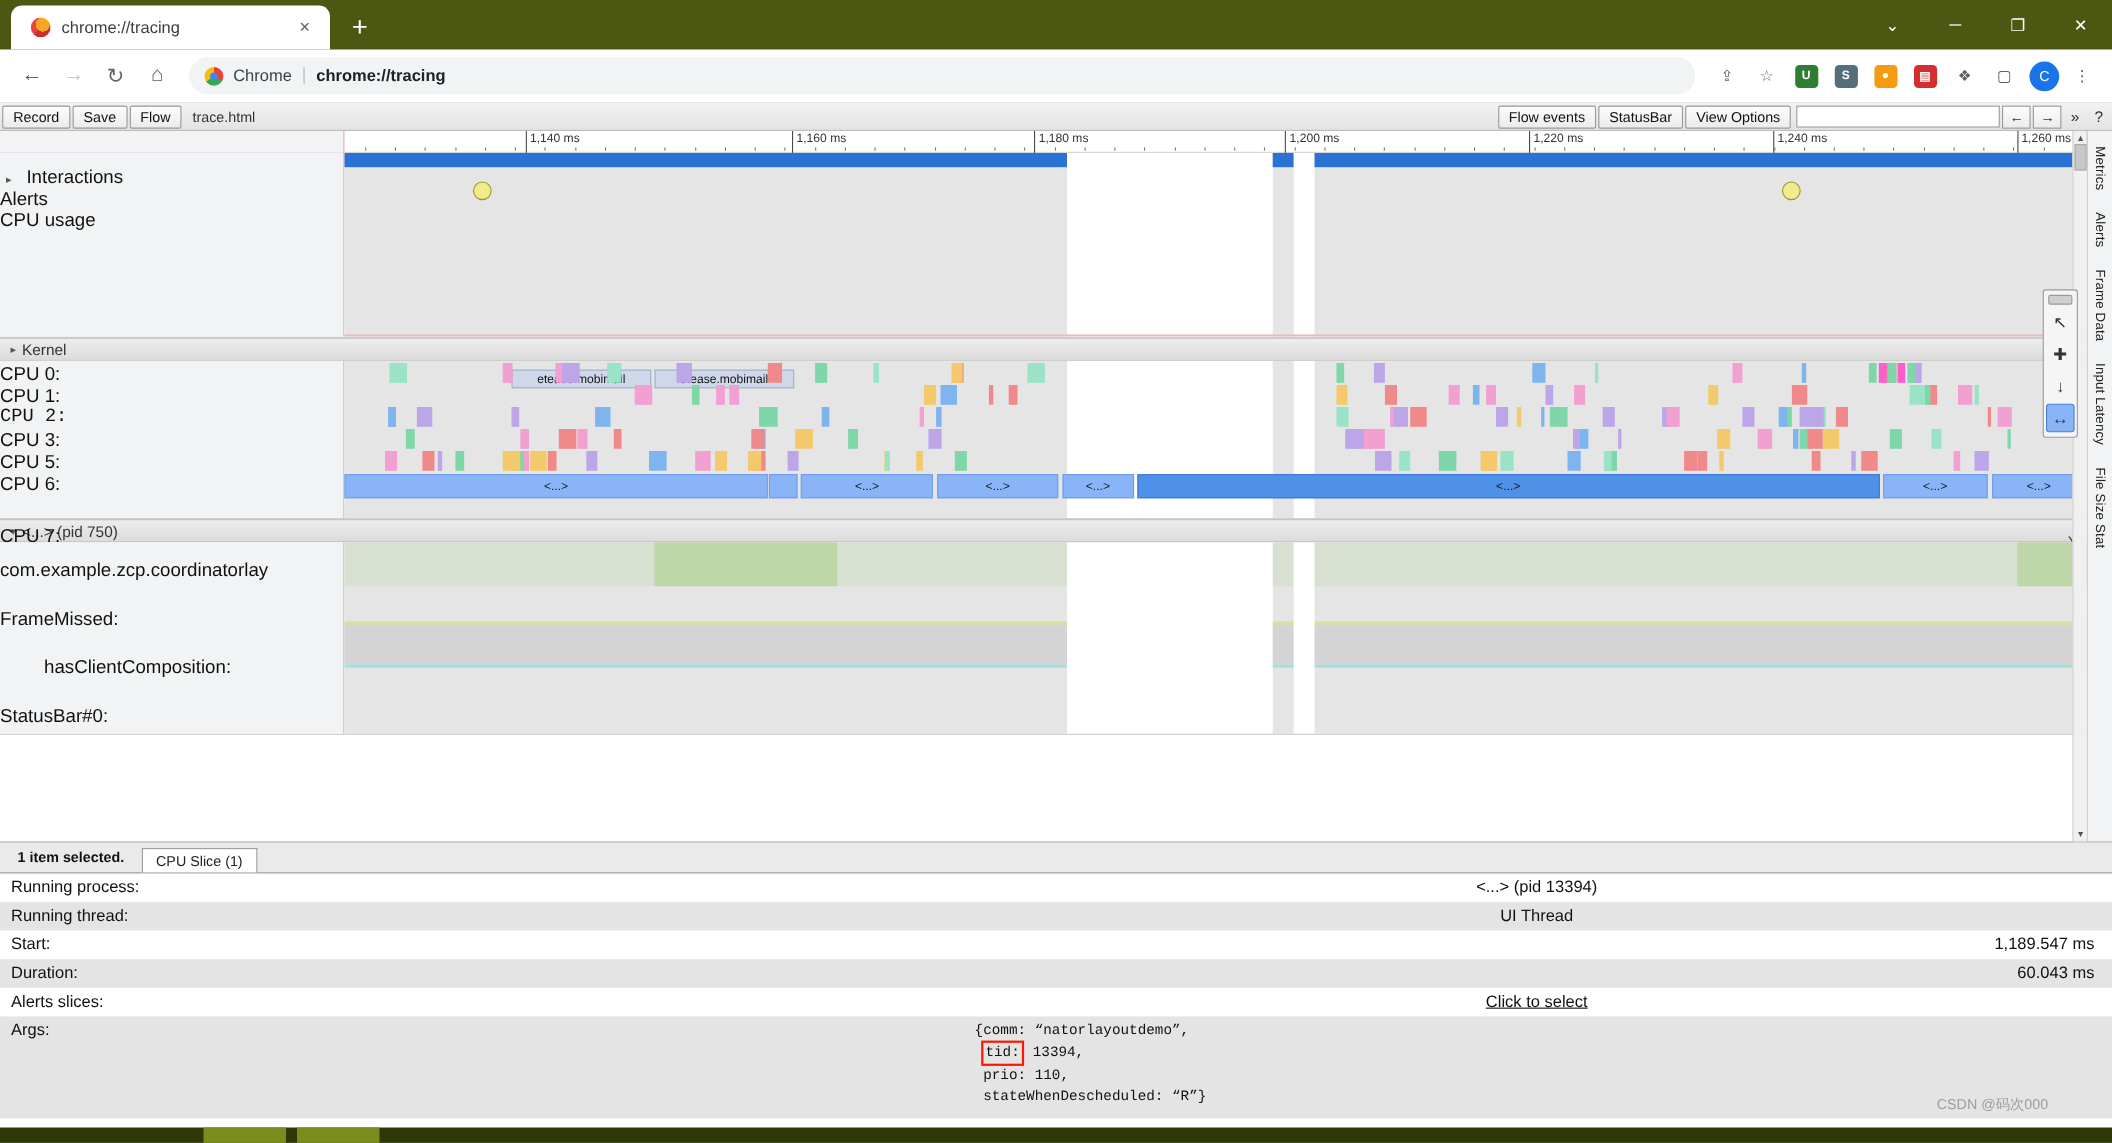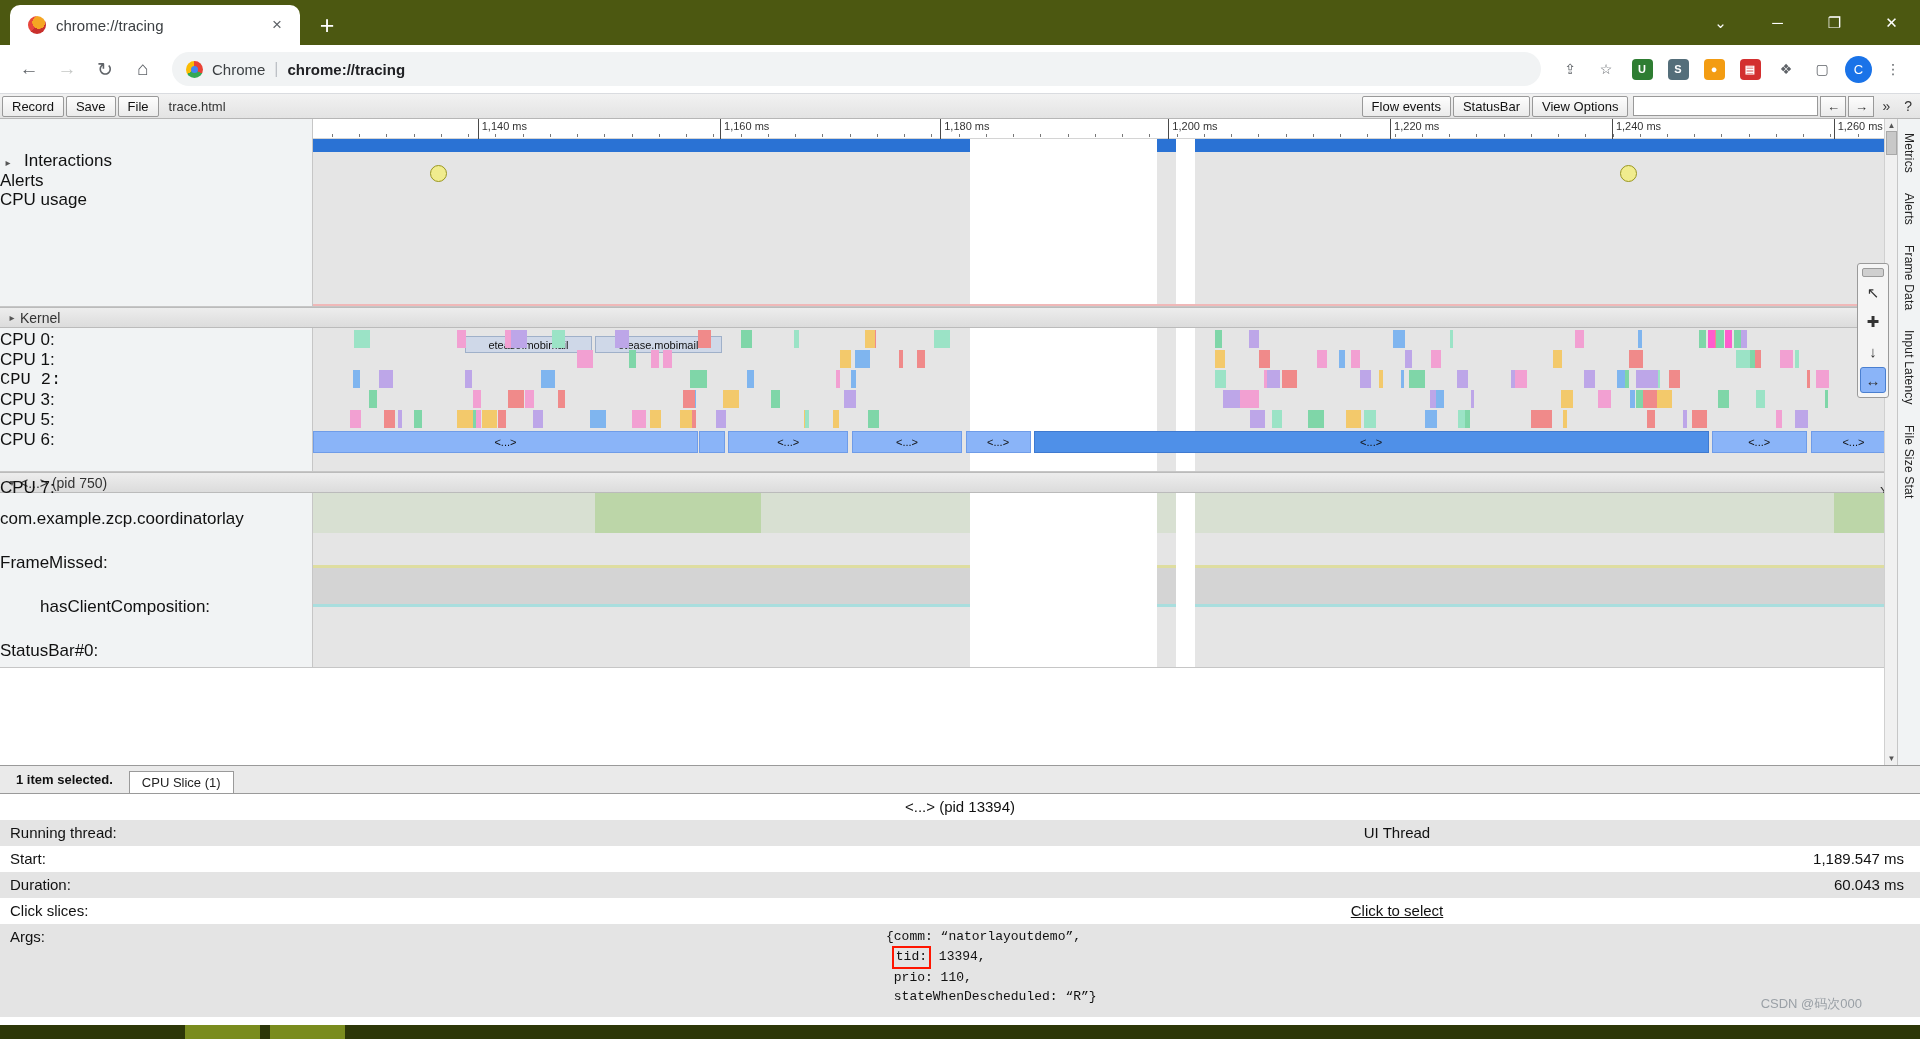--- a/index.html
+++ b/index.html
@@ -392,21 +392,21 @@
     <div class="profile-av">C</div>
     <div class="ext-ico" style="color:#5f6368">⋮</div>
   </div>
 </div>
 
 <div id="tracing">
 
   <div class="trace-toolbar">
     <div class="tb-btn">Record</div>
     <div class="tb-btn">Save</div>
-    <div class="tb-btn">File</div>
+    <div class="tb-btn">Flow</div>
     <div class="tb-file">trace.html</div>
     <div class="tb-spacer"></div>
     <div class="tb-btn">Flow events</div>
     <div class="tb-btn">StatusBar</div>
     <div class="tb-btn">View Options</div>
     <input class="tb-search" value="" style="">
     <div class="tb-arrow">←</div>
     <div class="tb-arrow">→</div>
     <div class="tb-plain">»</div>
     <div class="tb-plain">?</div>
@@ -771,36 +771,37 @@
     </div>
   </div>
 
   <div class="detail-pane">
     <div class="detail-tabs">
       <div class="sel-count">1 item selected.</div>
       <div class="dtab">CPU Slice (1)</div>
     </div>
     <div id="detail-rows">
         <div class="drow">
+          <div class="dkey">Running process:</div>
           <div class="dval center">&lt;...&gt; (pid 13394)</div>
         </div>
         <div class="drow alt">
           <div class="dkey">Running thread:</div>
           <div class="dval center">UI Thread</div>
         </div>
         <div class="drow">
           <div class="dkey">Start:</div>
           <div class="dval right">1,189.547 ms</div>
         </div>
         <div class="drow alt">
           <div class="dkey">Duration:</div>
           <div class="dval right">60.043 ms</div>
         </div>
         <div class="drow">
-          <div class="dkey">Click slices:</div>
+          <div class="dkey">Alerts slices:</div>
           <div class="dval center"><span class="link-sel">Click to select</span></div>
         </div>
       </div>
     <div class="args-row">
       <div class="args-key">Args:</div>
       <div class="args-code" id="args-code">
           <div class="ln">{comm: “natorlayoutdemo”,</div>
           <div class="ln"> <span class="hl-box" style="border-color: rgb(255, 21, 0);">tid:</span> 13394,</div>
           <div class="ln"> prio: 110,</div>
           <div class="ln"> stateWhenDescheduled: “R”}</div>

